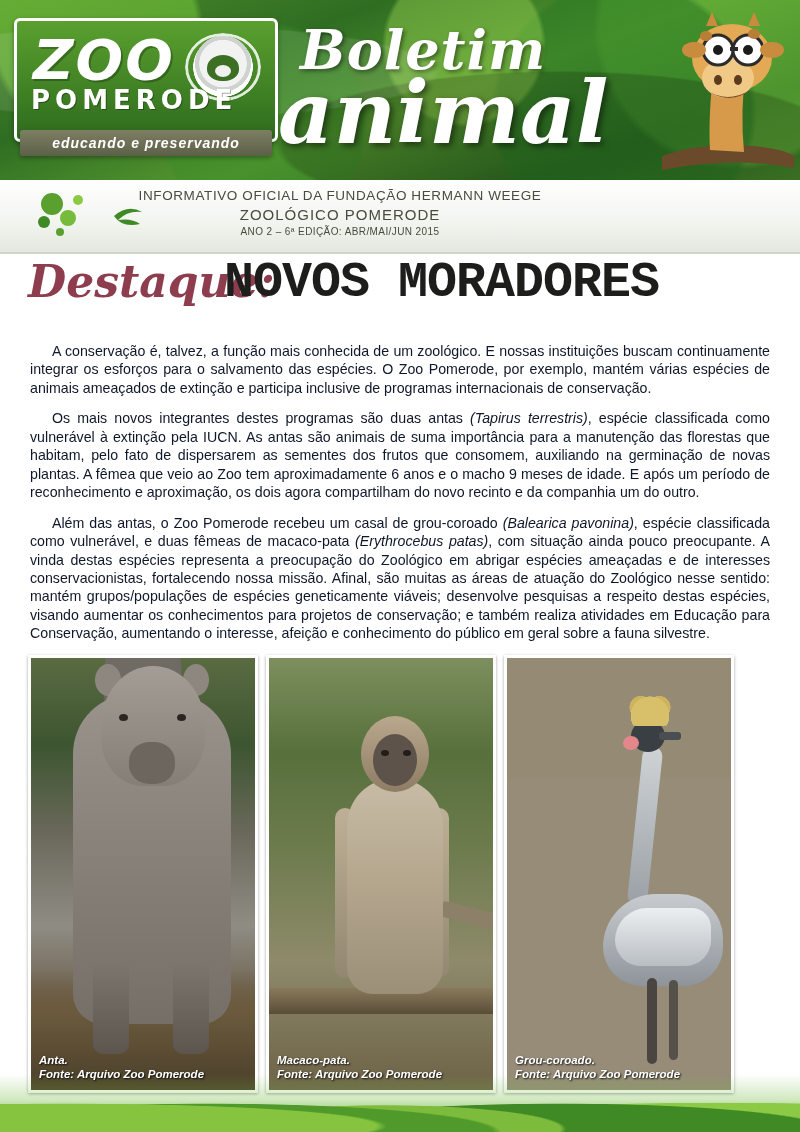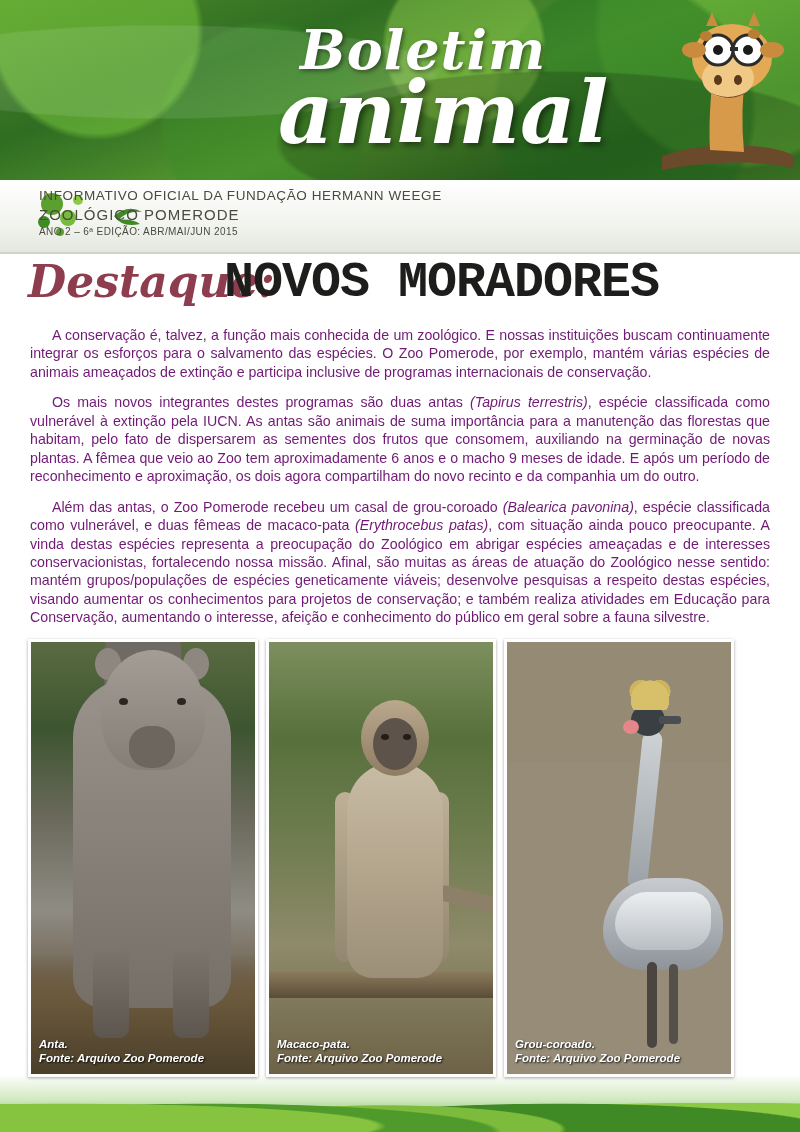--- a/index.html
+++ b/index.html
@@ -183,22 +183,22 @@
     left: 34px;
     top: 8px;
     width: 150px;
     height: 56px;
   }
   .subbar-text {
     position: absolute;
     left: 0;
     right: 120px;
     top: 8px;
+    text-align: center;
     color: #4a4a3f;
-    padding-left: 39px;
   }
   .subbar-text .l1 {
     font-size: 13.5px;
     letter-spacing: 0.6px;
     display: block;
   }
   .subbar-text .l2 {
     font-size: 15px;
     font-weight: normal;
     letter-spacing: 1px;
@@ -237,22 +237,22 @@
     font-weight: bold;
     font-size: 50px;
     letter-spacing: -1px;
     color: #1d1d1b;
   }
 
   
   .content {
     position: relative;
     width: 740px;
-    margin: 6px auto 0 auto;
-    color: #701a75;
+    margin: 22px auto 0 auto;
+    color: #0f172a;
   }
   .content p {
     margin: 0 0 12px 0;
     font-size: 14.2px;
     line-height: 1.30;
     text-align: justify;
     text-indent: 22px;
   }
   .content p i { }
 
@@ -506,20 +506,30 @@
       radial-gradient(ellipse at 70% 100%, #3f8a24 0 34%, rgba(0,0,0,0) 35%),
       radial-gradient(ellipse at 90% 92%, #8cc945 0 32%, rgba(0,0,0,0) 33%),
       linear-gradient(180deg, rgba(255,255,255,0) 0%, rgba(120,190,70,0.35) 45%, #5aa02f 100%);
   }
 </style>
 </head>
 <body>
 
 <div class="header">
 
+  <div class="logo-block">
+    <div class="logo-plate">
+      <div class="logo-zoo">ZOO</div>
+      <div class="logo-lion"></div>
+      <div class="logo-pomerode">POMERODE</div>
+    </div>
+    <div class="logo-ribbon">
+      <span>educando e preservando</span>
+    </div>
+  </div>
 
   <div class="boletim">
     <span class="b1">Boletim</span>
     <span class="b2">animal</span>
   </div>
 
   <svg class="giraffe" viewBox="0 0 150 200">
     <path d="M18 150 q40 -14 90 -10 q30 2 42 10 l0 12 q-60 -12 -132 2 z" fill="#6b4a2b"></path>
     <path d="M70 60 q-6 50 -4 84 l34 2 q-4 -40 2 -86 z" fill="#d79a4a"></path>
     <ellipse cx="88" cy="52" rx="40" ry="34" fill="#e3a954"></ellipse>

